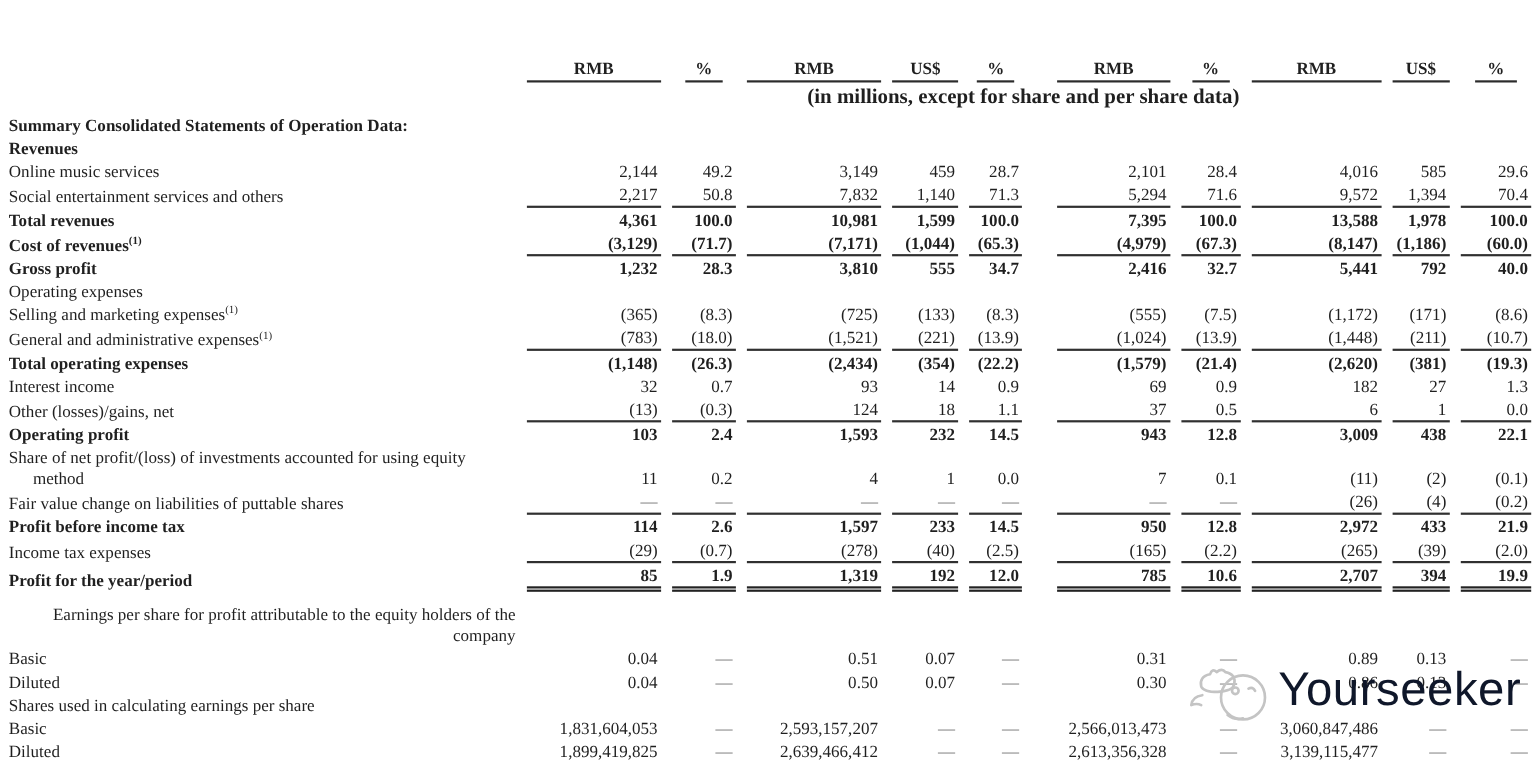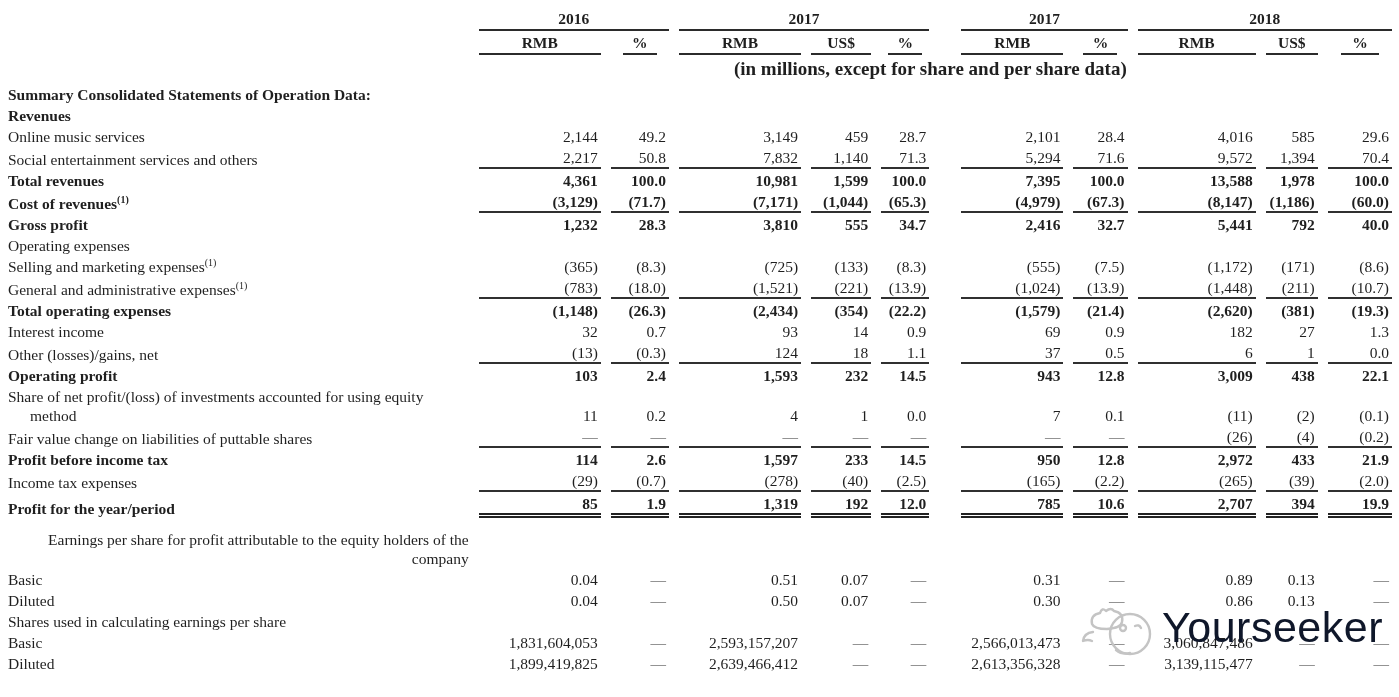--- a/index.html
+++ b/index.html
@@ -33,20 +33,21 @@
     border-bottom: 2px solid #2b2b2b;
     padding-bottom: 1px;
     white-space: nowrap;
   }
   .uline {
     display: block;
     text-align: center;
     font-weight: bold;
     border-bottom: 2px solid #2b2b2b;
     padding-bottom: 1px;
+    margin-top: 44px;
   }
   .uline.narrow { width: 58%; margin: 0 auto; min-width: 34px; }
   th.note {
     text-align: center;
     font-weight: bold;
     font-size: 19px;
     padding: 3px 0 6px 0;
   }
   
   td.lbl { text-align: left; padding-left: 8px; }
@@ -97,36 +98,20 @@
       <col style="width:22px">
       <col style="width:112px">
       <col style="width:64px">
       <col style="width:128px">
       <col style="width:62px">
       <col style="width:74px">
   </colgroup>
   <thead>
     <tr>
       <th class="corner"></th>
-      <th colspan="2">
-          <span class="gline">2016</span>
-        </th>
-      <th colspan="3">
-          <span class="gline">2017</span>
-        </th>
-      <th class="spc"></th>
-      <th colspan="2">
-          <span class="gline">2017</span>
-        </th>
-      <th colspan="3">
-          <span class="gline">2018</span>
-        </th>
-    </tr>
-    <tr>
-      <th class="corner"></th>
       <th>
           <span class="uline">RMB</span>
         </th>
       <th>
           <span class="uline narrow">%</span>
         </th>
       <th>
           <span class="uline">RMB</span>
         </th>
       <th>

